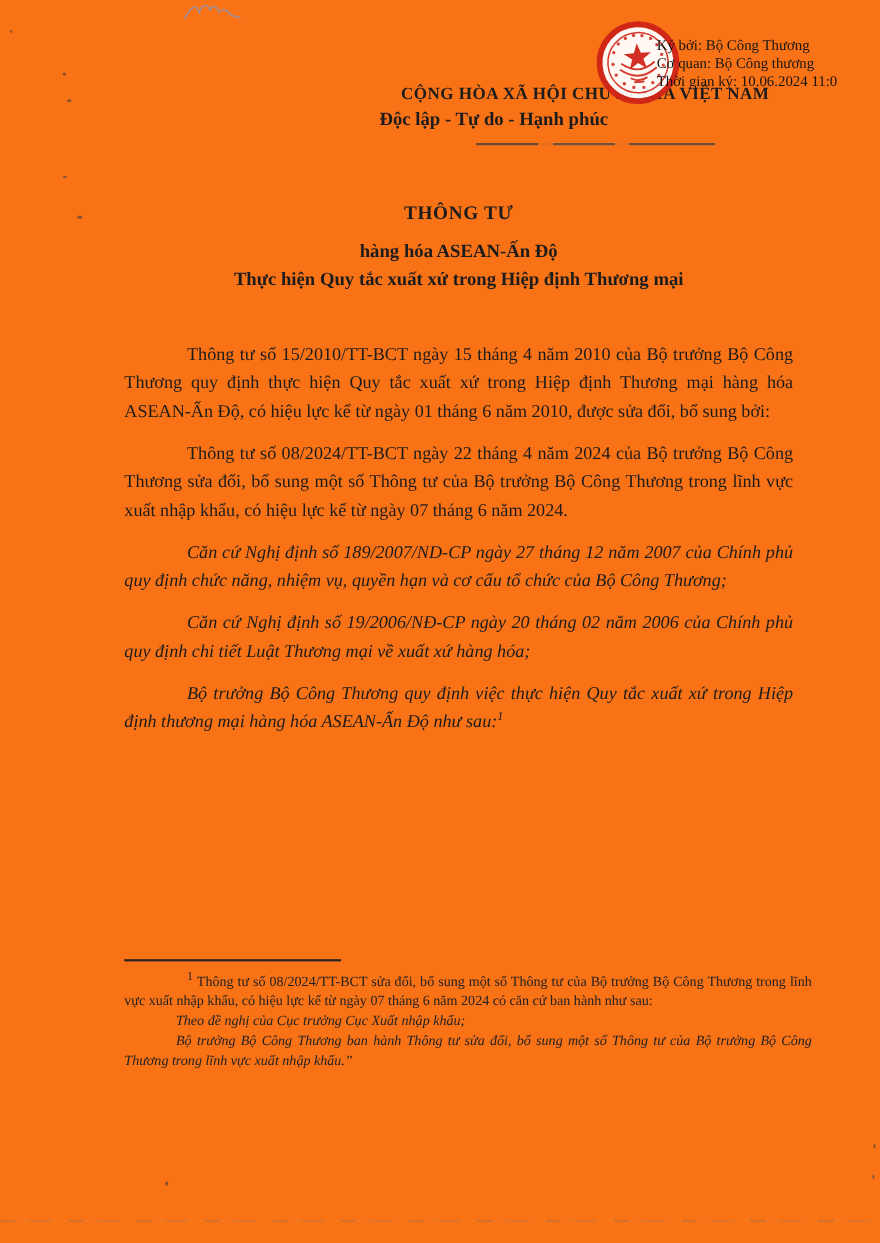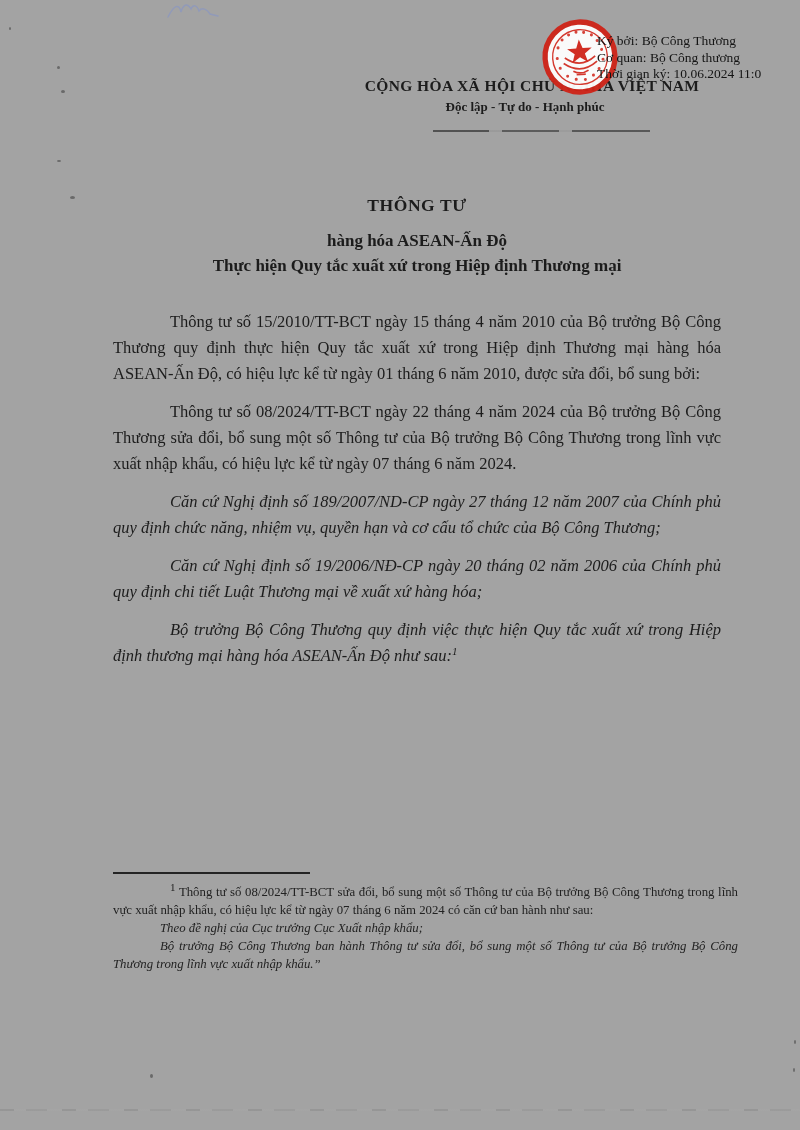--- a/index.html
+++ b/index.html
@@ -1,17 +1,17 @@
 <!DOCTYPE html>
 <html><head>
 <meta charset="utf-8">
 <style>
   html,body{margin:0;padding:0;background:#e9e9e9;}
   .page{
-    position:relative;width:800px;height:1130px;background:#a3a3a3;
+    position:relative;width:800px;height:1130px;background:#f97316;
     font-family:"Liberation Serif","DejaVu Serif",serif;color:#1c1c1c;
     overflow:hidden;margin:0 auto;
   }
   
   .pen-mark{position:absolute;left:166px;top:1px;opacity:.75;}
   .speck{position:absolute;background:#3a3a3a;border-radius:50%;opacity:.55;}
   .scanline-bottom{
     position:absolute;left:0;top:1109px;width:800px;height:2px;opacity:.55;
     background:repeating-linear-gradient(90deg,
       rgba(110,110,110,.45) 0 14px, rgba(190,190,190,.10) 14px 26px,
@@ -21,32 +21,32 @@
   .sig-block{
     position:absolute;left:597px;top:33px;width:203px;overflow:hidden;
     font-size:13.5px;line-height:16.5px;color:#141414;z-index:5;white-space:nowrap;
   }
   
   .nat-line1{
     position:absolute;left:350px;top:77px;width:364px;text-align:center;
     font-weight:bold;font-size:15.5px;letter-spacing:.4px;z-index:1;white-space:nowrap;
   }
   .nat-line2{
-    position:absolute;left:345px;top:99px;width:360px;text-align:center;
-    font-weight:bold;font-size:13px;z-index:1;white-space:nowrap;
+    position:absolute;left:345px;top:99px;width:360px;
+    font-weight:bold;font-size:17px;z-index:1;white-space:nowrap;
   }
   .motto-rule{
     position:absolute;left:433px;top:130px;width:217px;height:2px;opacity:.8;z-index:1;
     background:linear-gradient(90deg,#3d3d3d 0 26%,rgba(90,90,90,.15) 26% 32%,
       #4a4a4a 32% 58%,rgba(90,90,90,.12) 58% 64%,#454545 64% 100%);
   }
   
   .stamp{position:absolute;left:542px;top:19px;z-index:3;transform:rotate(-4deg);}
   
-  .title-block{position:absolute;left:113px;top:195px;width:608px;text-align:center;}
+  .title-block{position:absolute;left:113px;top:183px;width:608px;text-align:center;}
   .doc-title{font-weight:bold;font-size:17.5px;letter-spacing:.6px;margin:0 0 12px;}
   .doc-subtitle{font-weight:bold;font-size:17px;line-height:25px;margin:0;}
   
   .body-block{position:absolute;left:113px;top:297px;width:608px;}
   .body-block p{
     margin:12px 0 7px;text-align:justify;text-indent:57px;
     font-size:16.5px;line-height:26px;
   }
   .body-block p.ital{font-style:italic;}
   sup.fnref{font-size:11px;line-height:0;}

